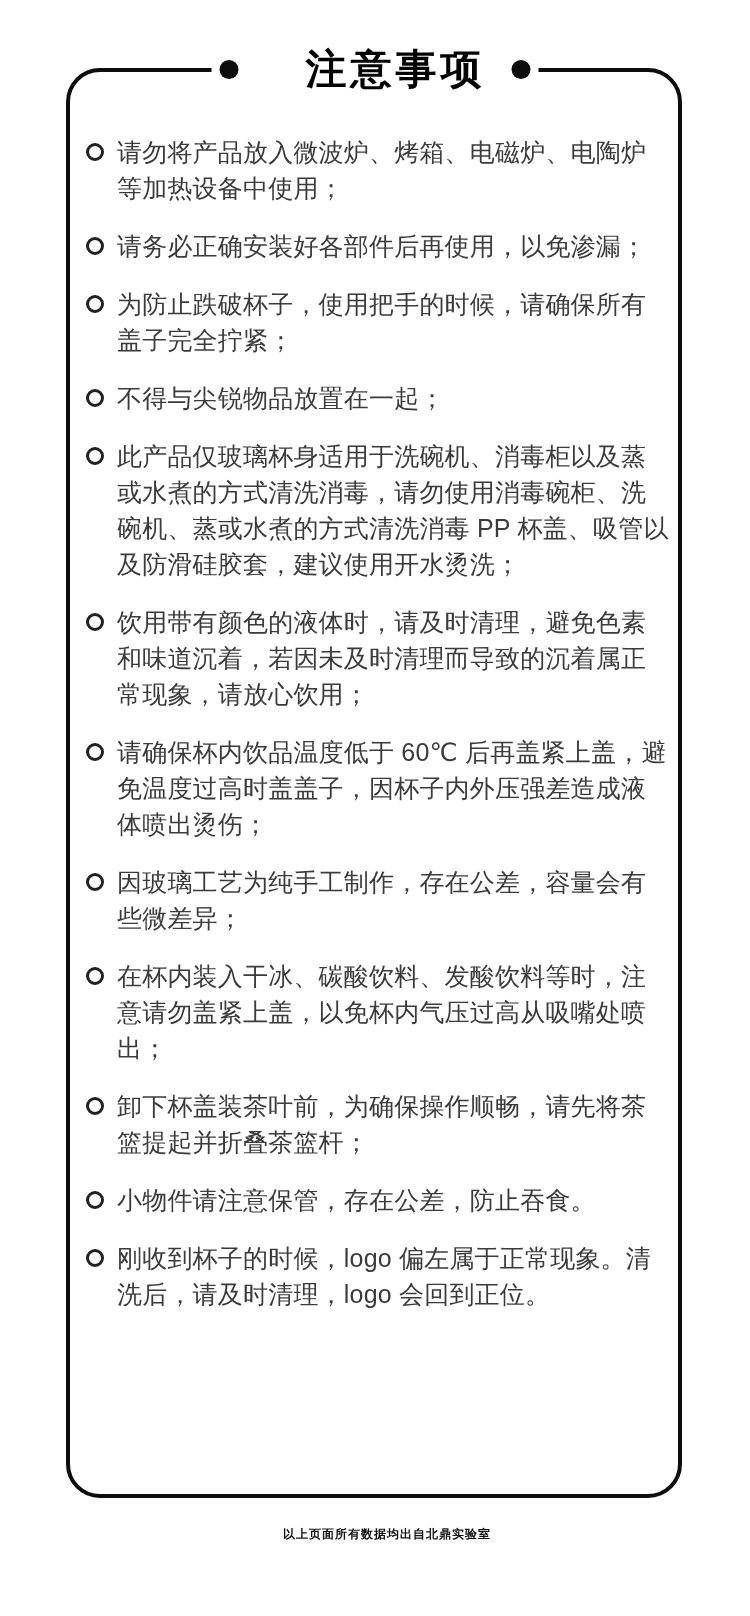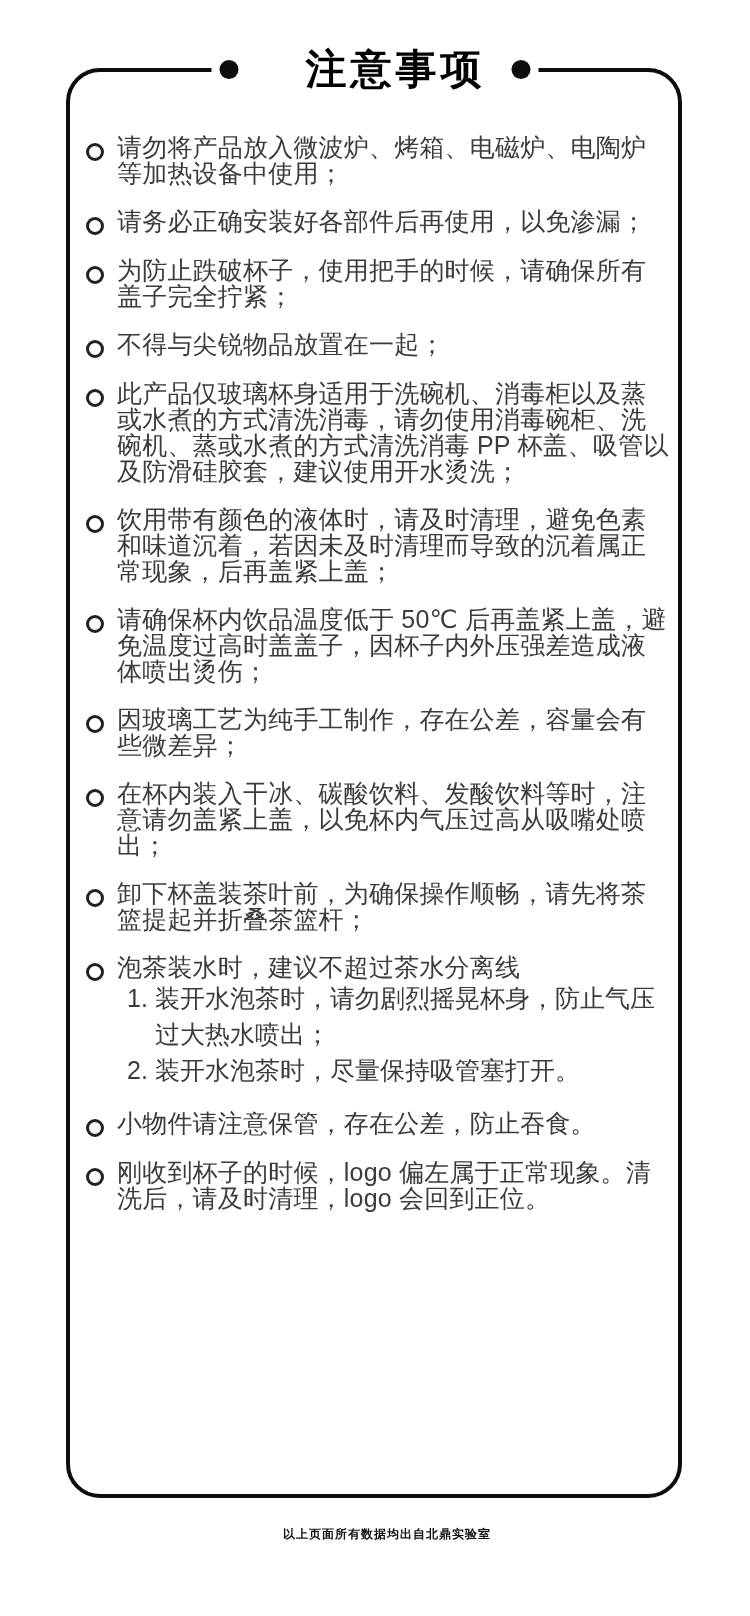--- a/index.html
+++ b/index.html
@@ -79,21 +79,21 @@
     border: 3.5px solid #222222;
     border-radius: 50%;
     box-sizing: content-box;
     margin-top: 9px;
     margin-right: 13px;
     background: #ffffff;
   }
   .item-body { flex: 1; min-width: 0; }
   .item-text {
     font-size: 25px;
-    line-height: 26px;
+    line-height: 36px;
     color: #3b3b3b;
     letter-spacing: 0.2px;
   }
   .sub-list {
     list-style: none;
     margin: 0;
     padding: 0 0 0 10px;
   }
   .sub-item {
     display: flex;
@@ -170,29 +170,29 @@
     <span class="bullet"></span>
     <div class="item-body">
       <div class="item-text">此产品仅玻璃杯身适用于洗碗机、消毒柜以及蒸或水煮的方式清洗消毒，请勿使用消毒碗柜、洗碗机、蒸或水煮的方式清洗消毒 PP 杯盖、吸管以及防滑硅胶套，建议使用开水烫洗；</div>
 
     </div>
   </li>
 
   <li class="notice-item">
     <span class="bullet"></span>
     <div class="item-body">
-      <div class="item-text">饮用带有颜色的液体时，请及时清理，避免色素和味道沉着，若因未及时清理而导致的沉着属正常现象，后再盖紧上盖；</div>
-
-    </div>
-  </li>
-
-  <li class="notice-item">
-    <span class="bullet"></span>
-    <div class="item-body">
-      <div class="item-text">请确保杯内饮品温度低于 50℃ 后再盖紧上盖，避免温度过高时盖盖子，因杯子内外压强差造成液体喷出烫伤；</div>
+      <div class="item-text">饮用带有颜色的液体时，请及时清理，避免色素和味道沉着，若因未及时清理而导致的沉着属正常现象，请放心饮用；</div>
+
+    </div>
+  </li>
+
+  <li class="notice-item">
+    <span class="bullet"></span>
+    <div class="item-body">
+      <div class="item-text">请确保杯内饮品温度低于 60℃ 后再盖紧上盖，避免温度过高时盖盖子，因杯子内外压强差造成液体喷出烫伤；</div>
 
     </div>
   </li>
 
   <li class="notice-item">
     <span class="bullet"></span>
     <div class="item-body">
       <div class="item-text">因玻璃工艺为纯手工制作，存在公差，容量会有些微差异；</div>
 
     </div>
@@ -207,36 +207,20 @@
   </li>
 
   <li class="notice-item">
     <span class="bullet"></span>
     <div class="item-body">
       <div class="item-text">卸下杯盖装茶叶前，为确保操作顺畅，请先将茶篮提起并折叠茶篮杆；</div>
 
     </div>
   </li>
 
-  <li class="notice-item">
-    <span class="bullet"></span>
-    <div class="item-body">
-      <div class="item-text">泡茶装水时，建议不超过茶水分离线</div>
-      <ol class="sub-list">
-            <li class="sub-item">
-              <span class="sub-num">1.</span>
-              <span class="sub-text">装开水泡茶时，请勿剧烈摇晃杯身，防止气压过大热水喷出；</span>
-            </li>
-            <li class="sub-item">
-              <span class="sub-num">2.</span>
-              <span class="sub-text">装开水泡茶时，尽量保持吸管塞打开。</span>
-            </li>
-          </ol>
-    </div>
-  </li>
 
   <li class="notice-item">
     <span class="bullet"></span>
     <div class="item-body">
       <div class="item-text">小物件请注意保管，存在公差，防止吞食。</div>
 
     </div>
   </li>
 
   <li class="notice-item">

